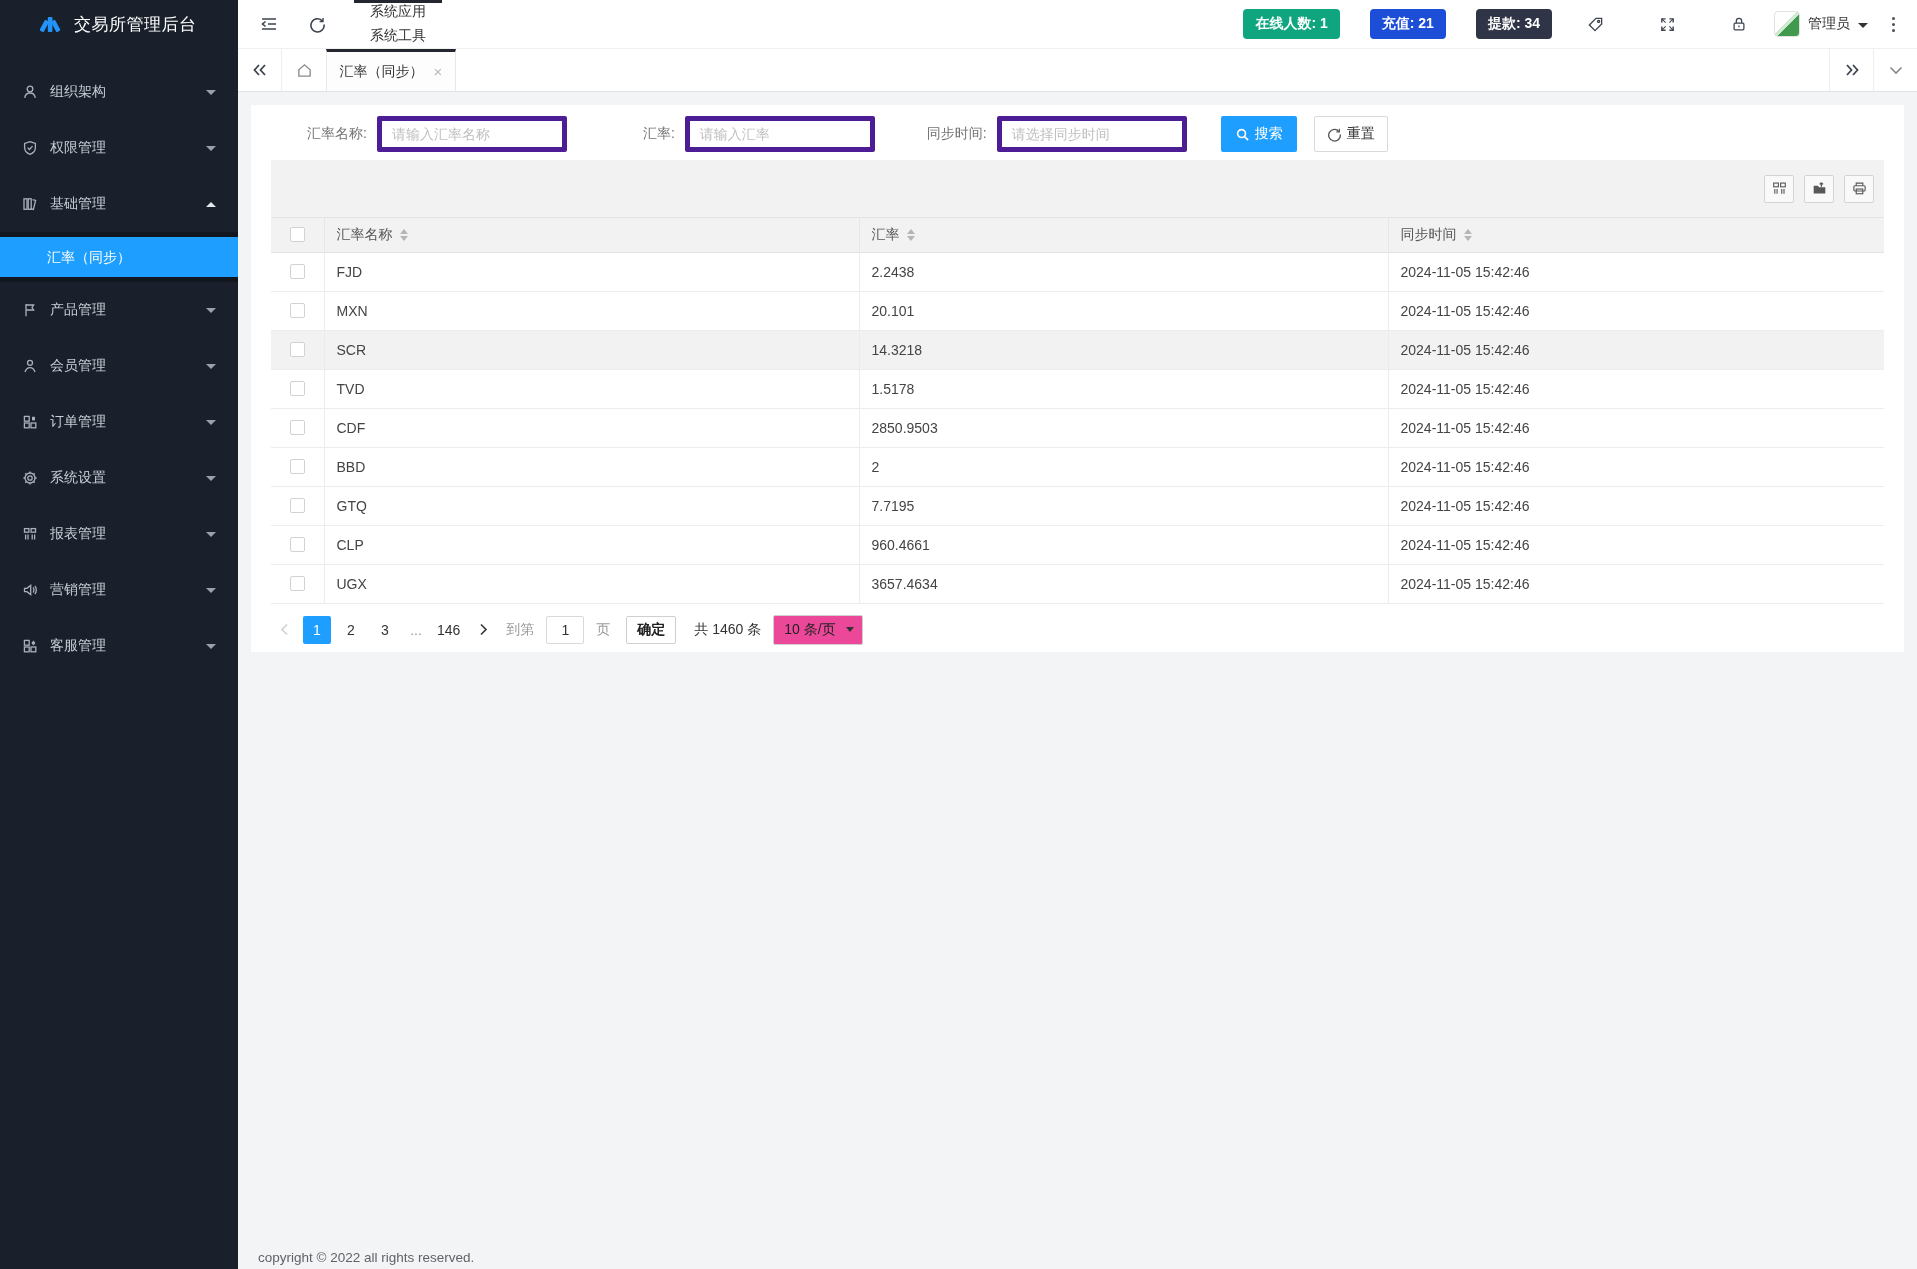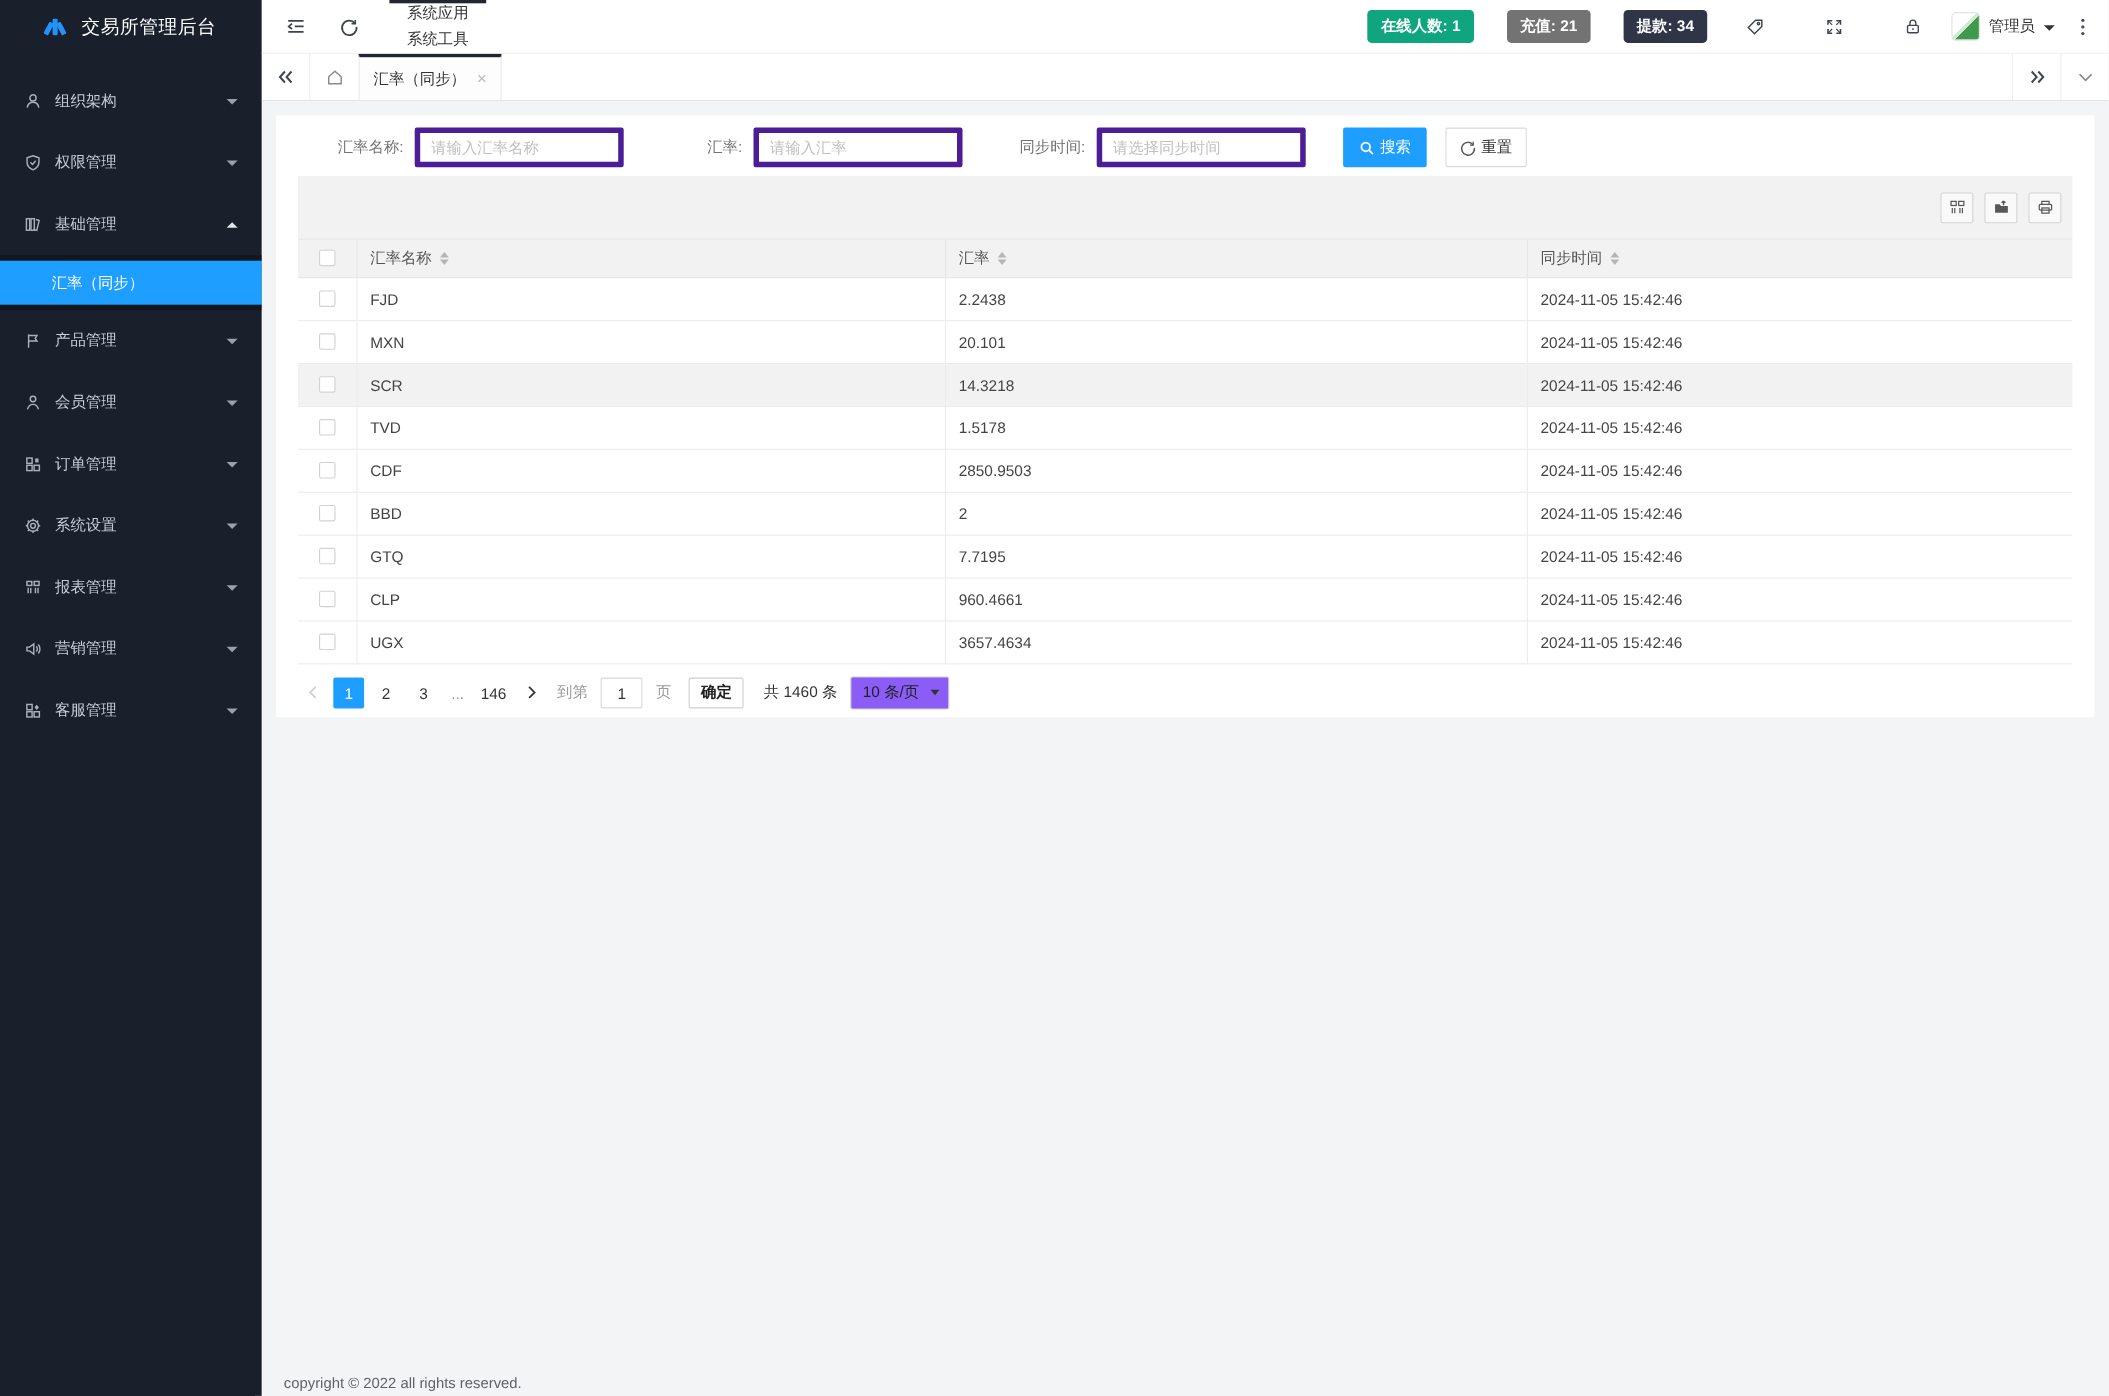--- a/index.html
+++ b/index.html
@@ -29,21 +29,21 @@
   .topbar { height:49px; background:#fff; display:flex; align-items:center; padding:0 18px; border-bottom:1px solid #f0f0f0; }
   .hd-icon-btn { display:inline-flex; align-items:center; justify-content:center; width:26px; height:26px; color:#3d4450; cursor:pointer; }
   .hd-icon-btn + .hd-icon-btn { margin-left:22px; }
   .topnav { display:flex; margin-left:24px; height:49px;flex-direction:column; }
   .topnav-item { position:relative; height:49px; display:flex; align-items:center; padding:0 16px; cursor:pointer; color:#333; }
   .topnav-item.active::before { content:""; position:absolute; top:0; left:0; right:0; height:3px; background:#23262e; }
   .hd-spacer { flex:1; }
   .badge { height:30px; display:inline-flex; align-items:center; padding:0 12px; border-radius:4px; color:#fff; font-weight:bold; font-size:14px; cursor:pointer; }
   .badge + .badge { margin-left:30px; }
   .badge.online { background:#0fa57f; }
-  .badge.deposit { background:#737373; }
+  .badge.deposit { background:#1d4ed8; }
   .badge.withdraw { background:#2f3447; }
   .hd-tools { display:flex; align-items:center; margin-left:30px; gap:24px; color:#49505c; }
   .user-box { display:flex; align-items:center; margin-left:22px; gap:8px; cursor:pointer; }
   .avatar { width:26px; height:26px; border-radius:4px; border:1px solid #e2e2e2;
     background:linear-gradient(135deg,#ffffff 0 45%,#cfe9d2 45% 55%,#3f9a4d 55% 100%); }
   .user-caret { width:0; height:0; border-left:5px solid transparent; border-right:5px solid transparent; border-top:5px solid #333; margin-top:2px; }
   .kebab { margin-left:20px; display:flex; flex-direction:column; gap:3px; cursor:pointer; padding:4px; }
   .kebab i { width:3px; height:3px; border-radius:50%; background:#4a4f58; }
 
   
@@ -94,21 +94,21 @@
   .pagination { height:48px; display:flex; align-items:center; padding-top:4px; gap:6px; font-size:14px; }
   .pg-btn { width:26px; height:28px; display:inline-flex; align-items:center; justify-content:center; cursor:pointer; color:#333; }
   .pg-btn.disabled { color:#d0d0d0; cursor:default; }
   .pg-num { min-width:28px; height:28px; display:inline-flex; align-items:center; justify-content:center; border-radius:2px; cursor:pointer; color:#333; padding:0 4px; }
   .pg-num.active { background:#1E9FFF; color:#fff; }
   .pg-ellipsis { min-width:22px; text-align:center; color:#999; }
   .pg-jump-label { color:#9a9a9a; margin:0 4px; }
   .pg-input { width:38px; height:28px; border:1px solid #d9d9d9; border-radius:2px; text-align:center; font-size:14px; color:#333; outline:none; margin:0 2px; }
   .pg-confirm { height:28px; padding:0 10px; background:#fff; border:1px solid #cfcfcf; border-radius:2px; font-size:14px; color:#222; font-weight:bold; cursor:pointer; margin:0 6px; }
   .pg-total { color:#333; margin:0 6px; }
-  .pg-size { height:30px; border:1px solid #cfcfcf; border-radius:2px; background:#8b5cf6; display:inline-flex; align-items:center; padding:0 26px 0 10px; position:relative; cursor:pointer; color:#222; }
+  .pg-size { height:30px; border:1px solid #cfcfcf; border-radius:2px; background:#ec4899; display:inline-flex; align-items:center; padding:0 26px 0 10px; position:relative; cursor:pointer; color:#222; }
   .pg-size .caret-down { position:absolute; right:8px; width:0; height:0; border-left:4px solid transparent; border-right:4px solid transparent; border-top:5px solid #333; }
 
   .footer { margin-top:auto; padding:14px 7px 4px; color:#5f6368; font-size:13.5px; }
 
   svg { display:block; }
 </style>
 </head>
 <body>
 
 <div class="app">

